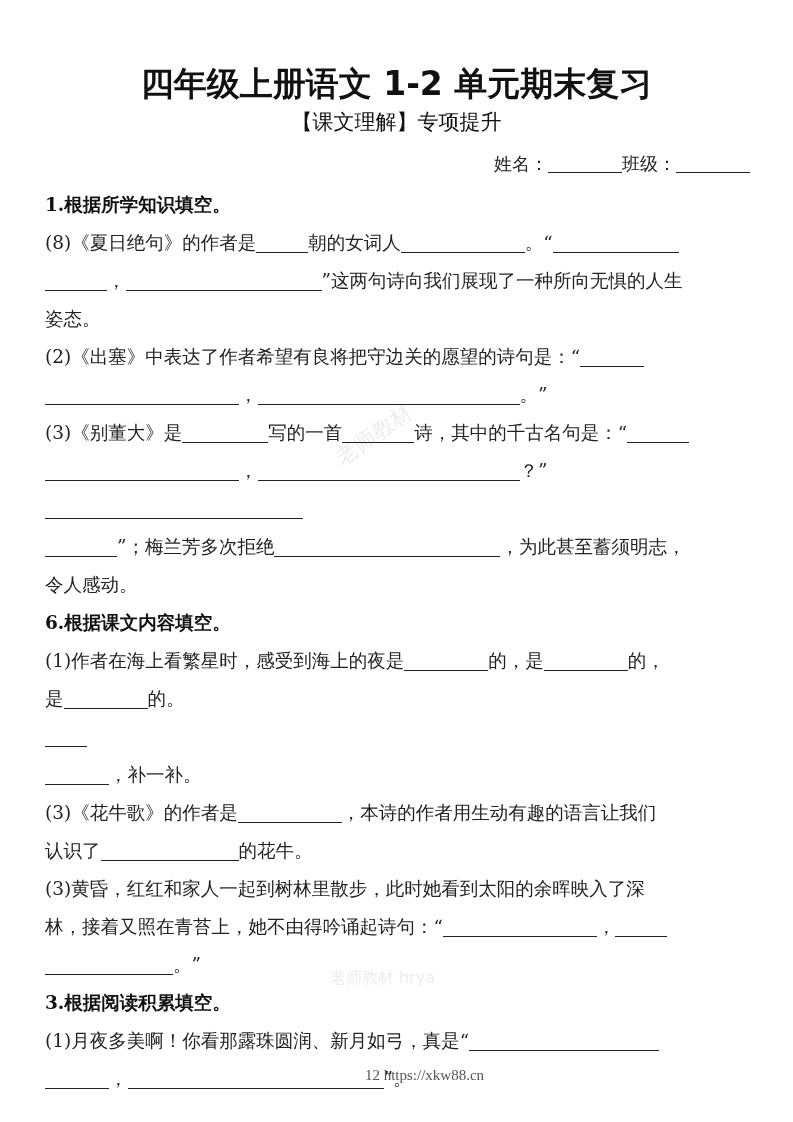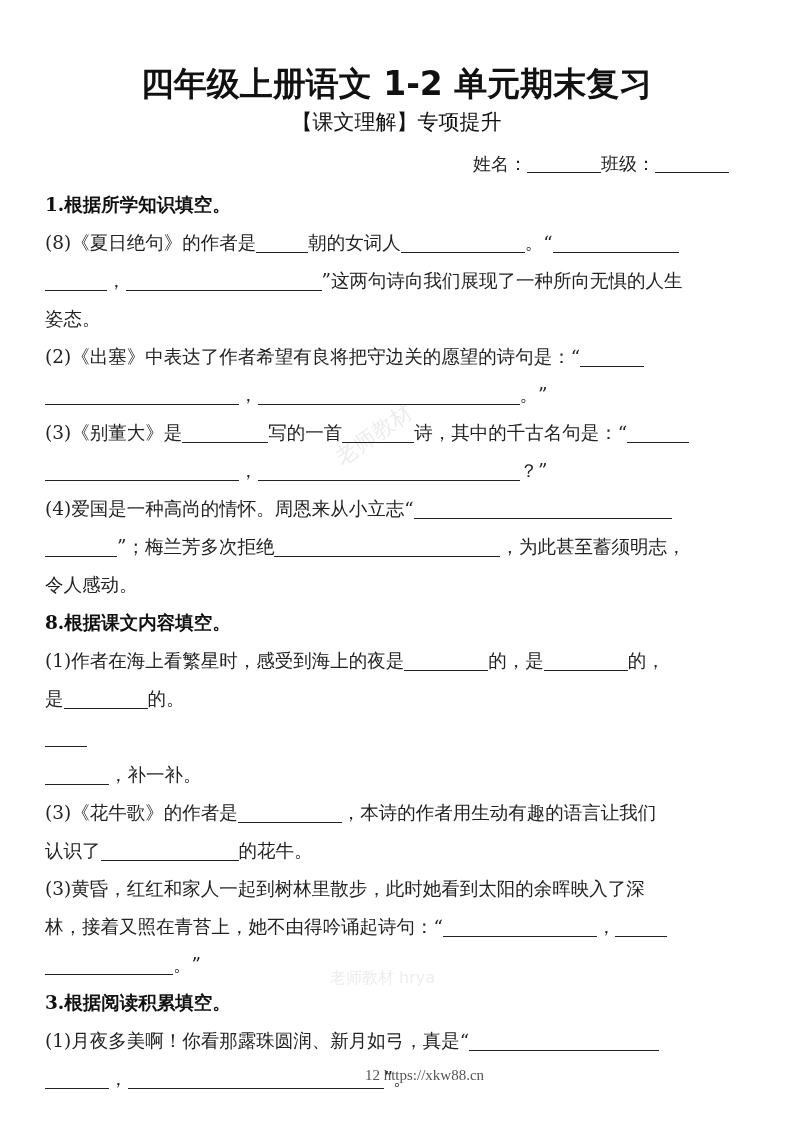--- a/index.html
+++ b/index.html
@@ -4,21 +4,21 @@
 <style>
   html, body { margin: 0; padding: 0; background: #ffffff; }
   body { width: 793px; height: 1122px; position: relative; overflow: hidden;
          font-family: "DejaVu Serif", "Liberation Serif", serif; color: #1a1a1a; }
   .title { position: absolute; top: 62px; left: 0; width: 793px; text-align: center;
            font-family: "DejaVu Sans", "Liberation Sans", sans-serif; font-weight: bold;
            font-size: 33px; letter-spacing: 0px; color: #111; }
   .subtitle { position: absolute; top: 108px; left: 0; width: 793px; text-align: center;
               font-family: "DejaVu Sans", "Liberation Sans", sans-serif; font-weight: normal;
               font-size: 21px; color: #111; }
-  .namebar { position: absolute; top: 152px; right: 64px; font-size: 18px; color: #222; }
+  .namebar { position: absolute; top: 152px; right: 43px; font-size: 18px; color: #222; }
   .namebar .blank { display: inline-block; border-bottom: 1.3px solid #222; height: 18px;
                     vertical-align: -3px; }
   .content { position: absolute; left: 45px; top: 186px; width: 703px; }
   .line { height: 38px; line-height: 38px; font-size: 18.5px; white-space: nowrap; color: #222; }
   .heading { font-weight: bold; font-family: "DejaVu Serif", "Liberation Serif", serif; color: #111; }
   .b { display: inline-block; border-bottom: 1.3px solid #222; height: 22px; vertical-align: -4px; }
   .watermark { position: absolute; color: rgba(150,150,150,0.18); font-size: 22px;
                font-family: "DejaVu Sans", sans-serif; pointer-events: none; }
   .footer { position: absolute; top: 1067px; left: 0; width: 793px; text-align: center;
             font-family: Liberation Serif, serif; font-size: 15px; color: #555; margin-left: 28px; }
@@ -58,30 +58,30 @@
   </div>
 
   <div class="line">
     <span>(3)《别董大》是</span><span class="b" style="width:86px"></span><span>写的一首</span><span class="b" style="width:72px"></span><span>诗，其中的千古名句是：“</span><span class="b" style="width:62px"></span>
   </div>
   <div class="line">
     <span class="b" style="width:194px"></span><span>，</span><span class="b" style="width:262px"></span><span>？”</span>
   </div>
 
   <div class="line">
-    <span>(4)爱国是一种高尚的情怀。周恩来从小立志“</span><span class="b" style="width:258px"></span>
+    <span class="b" style="width:258px"></span>
   </div>
   <div class="line">
     <span class="b" style="width:72px"></span><span>”；梅兰芳多次拒绝</span><span class="b" style="width:226px"></span><span>，为此甚至蓄须明志，</span>
   </div>
   <div class="line">
     <span>令人感动。</span>
   </div>
 
-  <div class="line heading">8.根据课文内容填空。</div>
+  <div class="line heading">6.根据课文内容填空。</div>
 
   <div class="line">
     <span>(1)作者在海上看繁星时，感受到海上的夜是</span><span class="b" style="width:84px"></span><span>的，是</span><span class="b" style="width:84px"></span><span>的，</span>
   </div>
   <div class="line">
     <span>是</span><span class="b" style="width:84px"></span><span>的。</span>
   </div>
 
   <div class="line">
     <span class="b" style="width:42px"></span>

